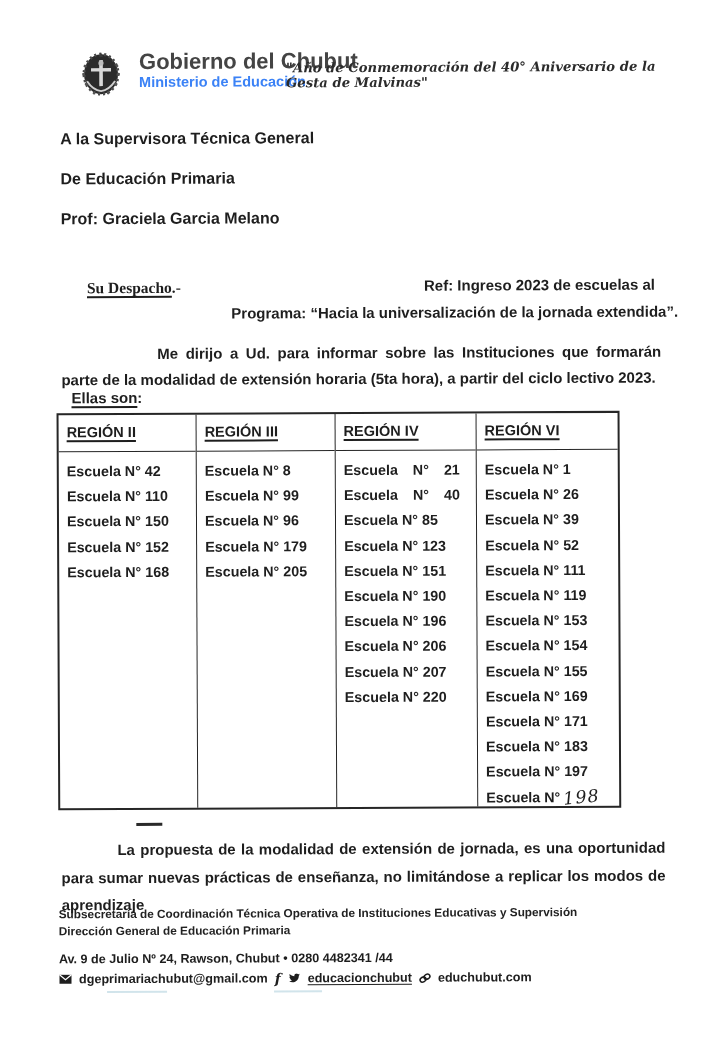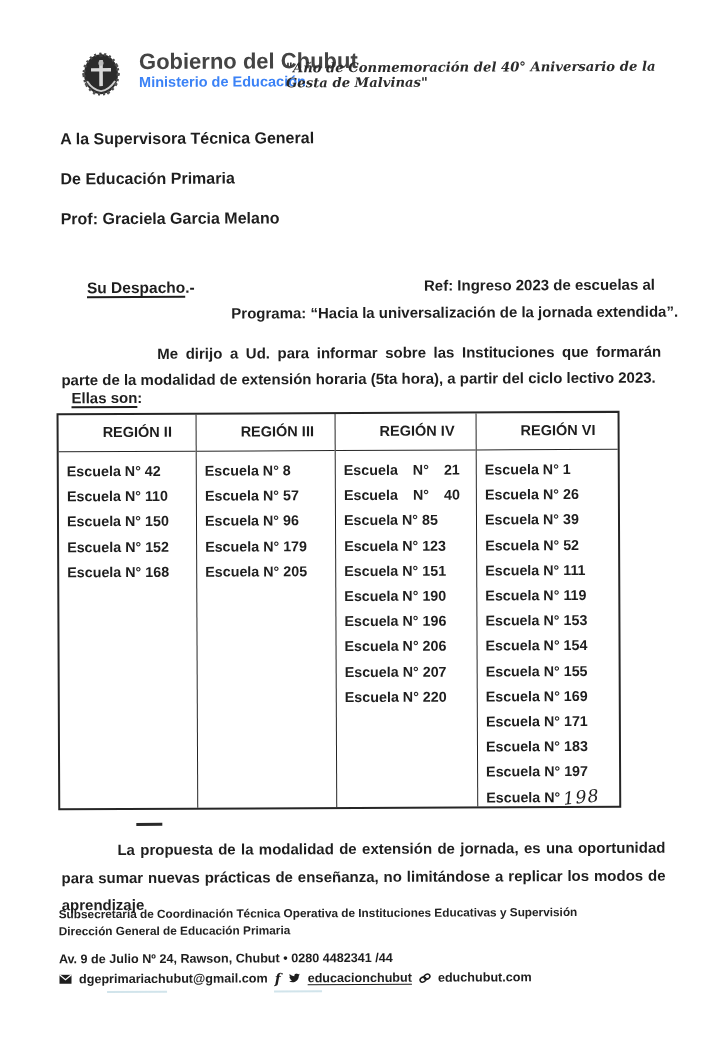--- a/index.html
+++ b/index.html
@@ -18,21 +18,21 @@
     position:absolute;left:288px;top:60px;width:382px;
     font-family:"DejaVu Serif",serif;font-style:italic;font-weight:600;
     font-size:13.2px;color:#2b2b2b;
   }
 
   
   .addressee{position:absolute;left:62px;top:129px;font-size:16px;font-weight:700;}
   .addressee div{margin-bottom:22px;}
 
   
-  .despacho{position:absolute;left:88px;top:278px;font-size:15.5px;font-weight:700;}
+  .despacho{position:absolute;left:88px;top:278px;font-size:15.5px;font-weight:700;font-family:Liberation Serif, serif;}
   .ref1{position:absolute;right:64px;top:277px;font-size:15px;font-weight:700;}
   .ref2{position:absolute;right:41px;top:304px;font-size:15px;font-weight:700;}
 
   .u{text-decoration:underline;text-underline-offset:3px;text-decoration-thickness:1.5px;}
 
   .para1{
     position:absolute;left:62px;top:340px;width:600px;
     font-size:15px;font-weight:700;line-height:26px;text-align:justify;text-indent:96px;
   }
   .ellas{position:absolute;left:72px;top:388px;font-size:15px;font-weight:700;}
@@ -44,21 +44,21 @@
   }
   .region-col{border-right:1.6px solid #262626;box-sizing:border-box;}
   .region-col:nth-child(1){width:138px;}
   .region-col:nth-child(2){width:139px;}
   .region-col:nth-child(3){width:141px;}
   .region-col:nth-child(4){flex:1;border-right:none;}
   .col-header{
     height:37px;box-sizing:border-box;border-bottom:1.6px solid #262626;
     padding:9px 0 0 8px;font-size:14.5px;font-weight:700;
   }
-  .col-header span{text-underline-offset:3px;text-decoration-thickness:1.5px;margin-left:36px;}
+  .col-header span{text-decoration:underline;text-underline-offset:3px;text-decoration-thickness:1.5px;}
   .col-body{padding:7px 8px 0 8px;}
   .school-row{height:25.2px;line-height:25.2px;font-size:14.3px;font-weight:700;white-space:nowrap;}
   .school-row.justified{display:flex;justify-content:space-between;padding-right:8px;}
   .handwritten{
     display:inline-block;font-family:"DejaVu Serif",serif;font-style:italic;font-weight:500;
     font-size:17.5px;transform:rotate(-5deg) translateY(1px);margin-left:3px;letter-spacing:1px;
   }
 
   .dash-mark{position:absolute;left:135px;top:822px;width:26px;height:3px;background:#2a2a2a;}
 
@@ -131,21 +131,21 @@
             <div class="school-row">Escuela N° 110</div>
             <div class="school-row">Escuela N° 150</div>
             <div class="school-row">Escuela N° 152</div>
             <div class="school-row">Escuela N° 168</div>
           </div>
         </div>
         <div class="region-col">
           <div class="col-header"><span>REGIÓN III</span></div>
           <div class="col-body">
             <div class="school-row">Escuela N° 8</div>
-            <div class="school-row">Escuela N° 57</div>
+            <div class="school-row">Escuela N° 99</div>
             <div class="school-row">Escuela N° 96</div>
             <div class="school-row">Escuela N° 179</div>
             <div class="school-row">Escuela N° 205</div>
           </div>
         </div>
         <div class="region-col">
           <div class="col-header"><span>REGIÓN IV</span></div>
           <div class="col-body">
             <div class="school-row justified">
               <span>Escuela</span>

